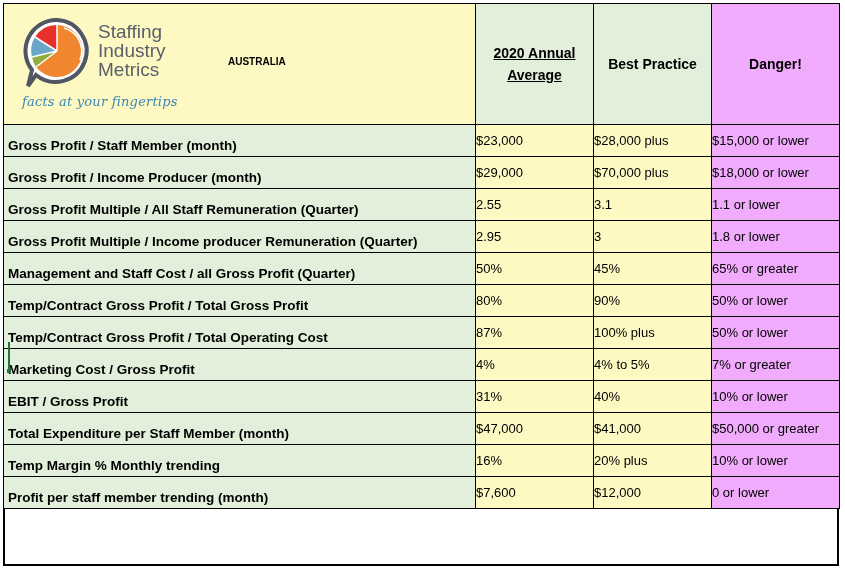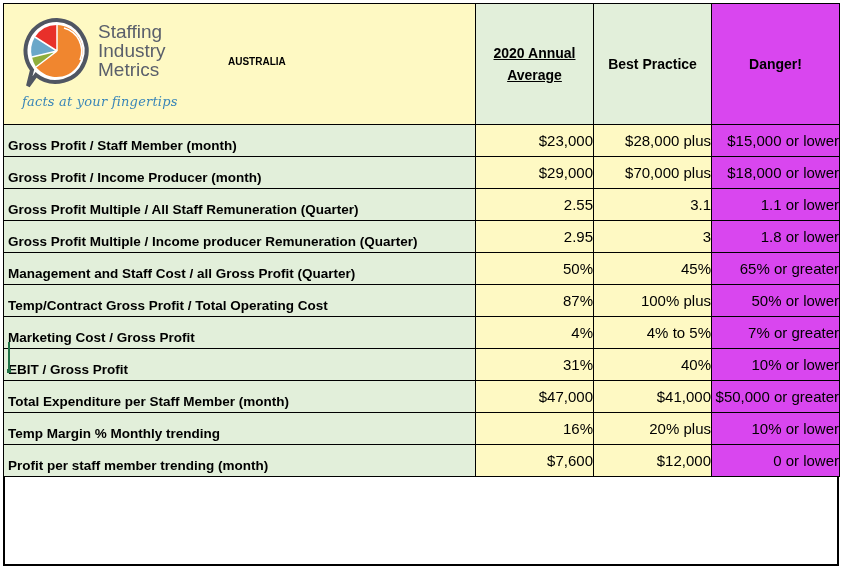--- a/index.html
+++ b/index.html
@@ -10,24 +10,24 @@
     table { border-collapse: collapse; table-layout: fixed; width: 836px;
             position: absolute; left: -2px; top: -2px; }
     td { border: 1.5px solid #000; padding: 0; font-size: 13.5px; overflow: hidden; white-space: nowrap; }
     col.c0 { width: 472px; }
     col.c1 { width: 118px; }
     col.c2 { width: 118px; }
     col.c3 { width: 128px; }
     tr.hdr td { height: 120px; }
     tr.row td { height: 28px; }
     .green { background: #e2efda; }
-    .pink { background: #d946ef; }
+    .pink { background: #f0abfc; }
     .white { background: #fef9c3; }
     .label { font-weight: bold; padding-left: 4px; vertical-align: bottom; padding-bottom: 3px; font-size: 13.5px; margin-left: 12px; }
-    .val { text-align: right; vertical-align: middle; font-size: 15px; }
+    .val { text-align: left; vertical-align: middle; font-size: 13px; }
     .hcell { text-align: center; vertical-align: middle; font-weight: bold; font-size: 14px; line-height: 22px; white-space: normal; }
     .hdr-left { position: relative; }
     .logo { position: absolute; left: 16px; top: 12px; width: 170px; height: 100px; }
     .logo-text { position: absolute; left: 78px; top: 6px; font-size: 19px; line-height: 19px; color: #5a5f6b; }
     .tagline { position: absolute; left: 2px; top: 78px; font-family: "DejaVu Serif", serif; font-style: italic;
                font-size: 13px; color: #3a86b8; letter-spacing: 0.2px; }
     .country { position: absolute; left: 224px; top: 52px; font-weight: bold; font-size: 10px; }
     .sel-marker { position: absolute; left: 3px; top: 337px; width: 2px; height: 30px; background: #217346; }
     .sel-dot { position: absolute; left: 2px; top: 364px; width: 4px; height: 4px; background: #217346; }
   </style>
@@ -92,20 +92,26 @@
           <td class="white val">3</td>
           <td class="pink val">1.8 or lower</td>
         </tr>
         <tr class="row">
           <td class="green label">Management and Staff Cost / all Gross Profit (Quarter)</td>
           <td class="white val">50%</td>
           <td class="white val">45%</td>
           <td class="pink val">65% or greater</td>
         </tr>
         <tr class="row">
+          <td class="green label">Temp/Contract Gross Profit / Total Gross Profit</td>
+          <td class="white val">80%</td>
+          <td class="white val">90%</td>
+          <td class="pink val">50% or lower</td>
+        </tr>
+        <tr class="row">
           <td class="green label">Temp/Contract Gross Profit / Total Operating Cost</td>
           <td class="white val">87%</td>
           <td class="white val">100% plus</td>
           <td class="pink val">50% or lower</td>
         </tr>
         <tr class="row">
           <td class="green label">Marketing Cost / Gross Profit</td>
           <td class="white val">4%</td>
           <td class="white val">4% to 5%</td>
           <td class="pink val">7% or greater</td>

